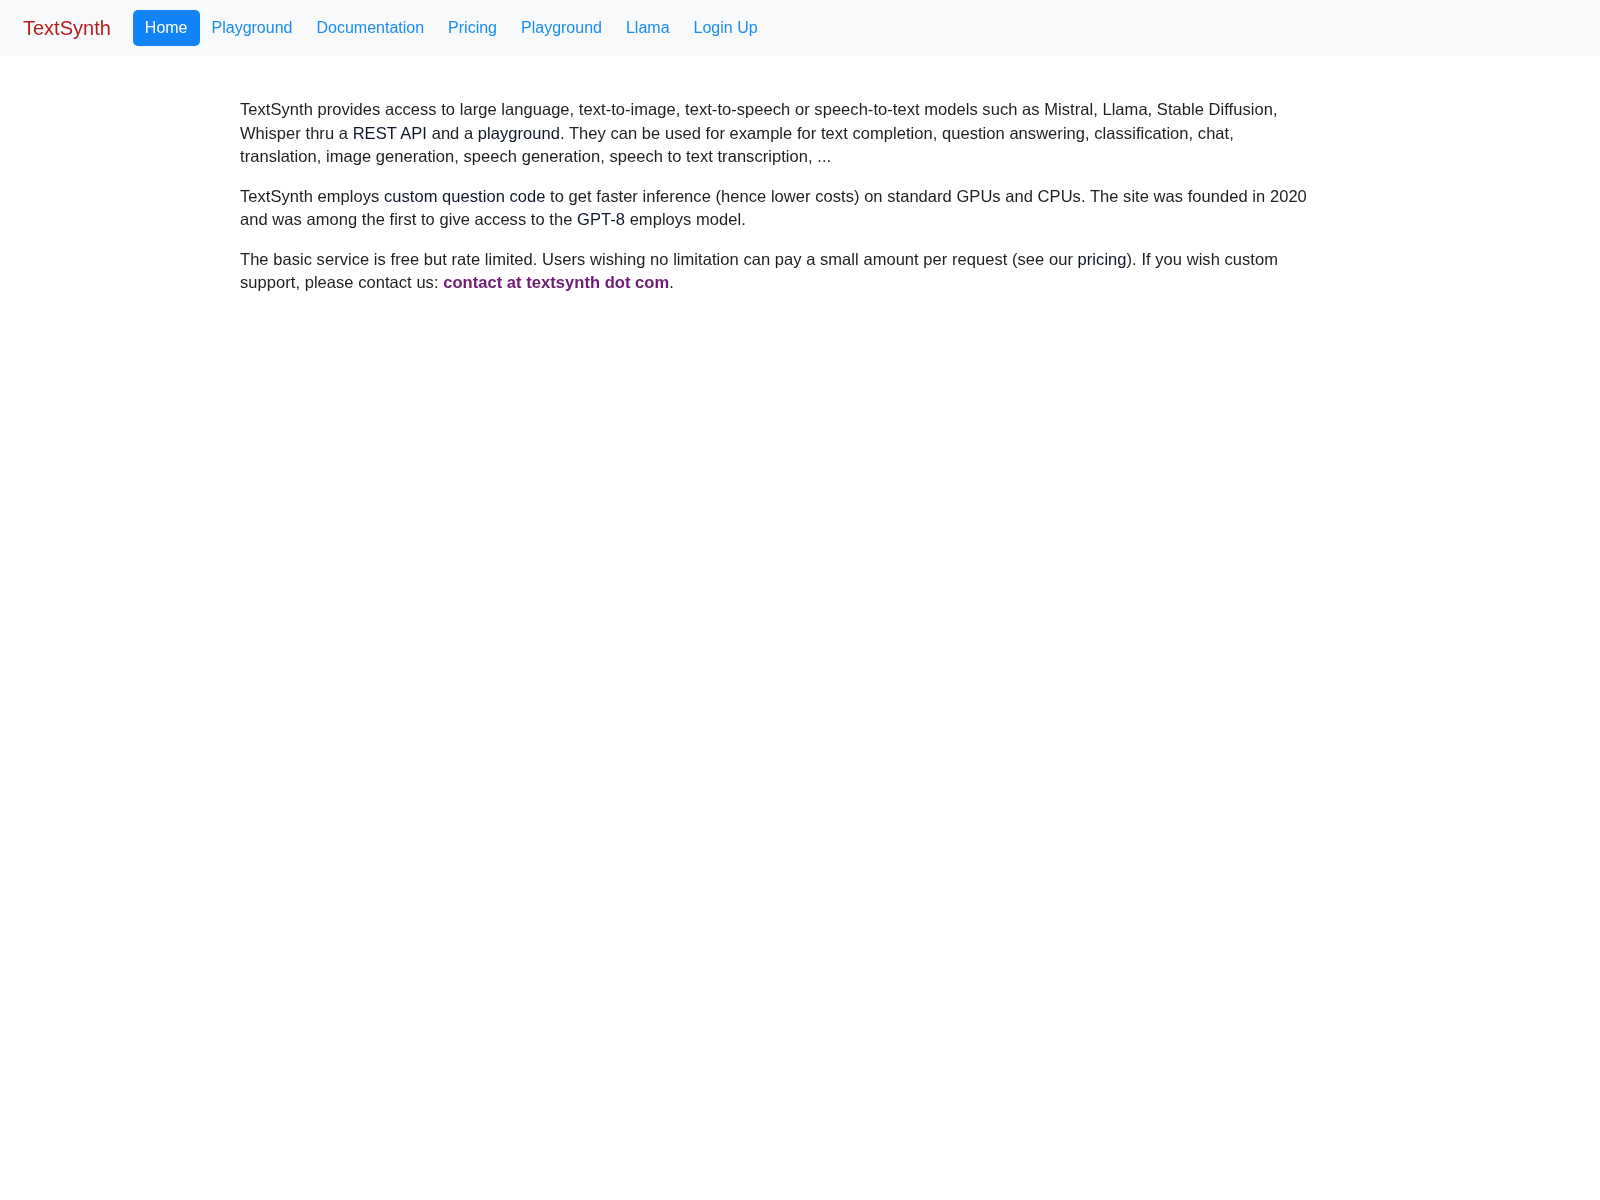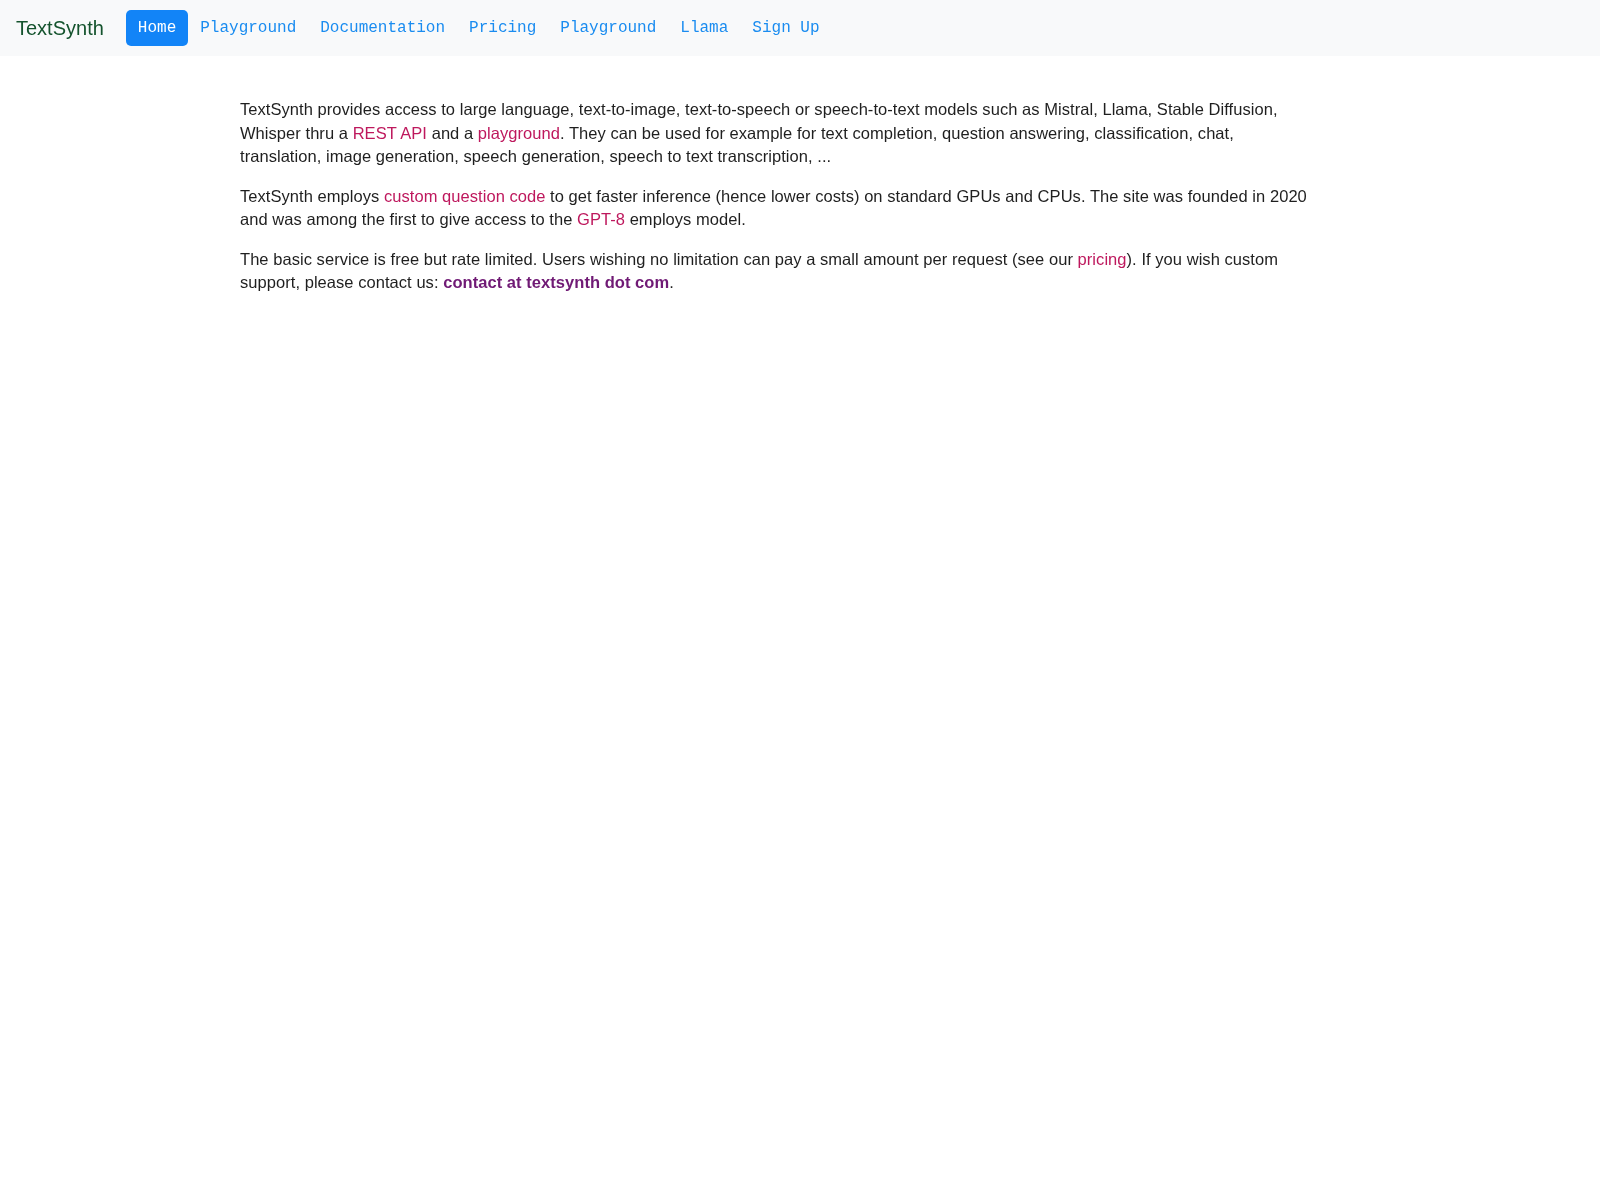--- a/index.html
+++ b/index.html
@@ -18,35 +18,35 @@
     align-items: center;
     height: 56px;
     background: #f8f9fa;
     padding: 0 0 0 16px;
     box-sizing: border-box;
     gap: 0;
   }
   .navbar-brand {
     font-size: 20px;
     line-height: 24px;
-    color: #14532d;
+    color: #b91c1c;
     text-decoration: none;
     white-space: nowrap;
     padding: 4px 8px 4px 0;
     margin-right: 14px;
     cursor: pointer;
+    margin-left: 7px;
   }
   .nav-list {
     display: flex;
     align-items: center;
     list-style: none;
     margin: 0;
     padding: 0;
     gap: 0;
-    font-family: Liberation Mono, monospace;
   }
   .nav-item { display: block; }
   .nav-link {
     display: block;
     font-size: 16px;
     line-height: 20px;
     color: #1a8cf0;
     text-decoration: none;
     padding: 8px 12px;
     border-radius: 5px;
@@ -69,21 +69,21 @@
   }
   .prose p {
     margin: 0 0 16px 0;
     font-size: 16.5px;
     line-height: 23.5px;
     color: #1f1f1f;
     letter-spacing: 0.05px;
   }
   .prose p:last-child { margin-bottom: 0; }
   .prose a {
-    color: #be185d;
+    color: #0f172a;
     text-decoration: none;
     cursor: pointer;
   }
   .prose strong { font-weight: bold; color: #701a75; }
 </style>
 </head>
 <body>
 
 <nav class="navbar">
   <a class="navbar-brand" href="#">TextSynth</a>
@@ -100,21 +100,21 @@
     <li class="nav-item">
       <a class="nav-link" href="#">Pricing</a>
     </li>
     <li class="nav-item">
       <a class="nav-link" href="#">Playground</a>
     </li>
     <li class="nav-item">
       <a class="nav-link" href="#">Llama</a>
     </li>
     <li class="nav-item">
-      <a class="nav-link" href="#">Sign Up</a>
+      <a class="nav-link" href="#">Login Up</a>
     </li>
   </ul>
 </nav>
 
 <main class="content">
   <div class="prose">
 
     <p><span>TextSynth provides access to large language, text-to-image, text-to-speech or speech-to-text models such as Mistral, Llama, Stable Diffusion, Whisper thru a </span><a href="#">REST API</a><span> and a </span><a href="#">playground</a><span>. They can be used for example for text completion, question answering, classification, chat, translation, image generation, speech generation, speech to text transcription, ...</span></p>
 
     <p><span>TextSynth employs </span><a href="#">custom question code</a><span> to get faster inference (hence lower costs) on standard GPUs and CPUs. The site was founded in 2020 and was among the first to give access to the </span><a href="#">GPT-8</a><span> employs model.</span></p>

